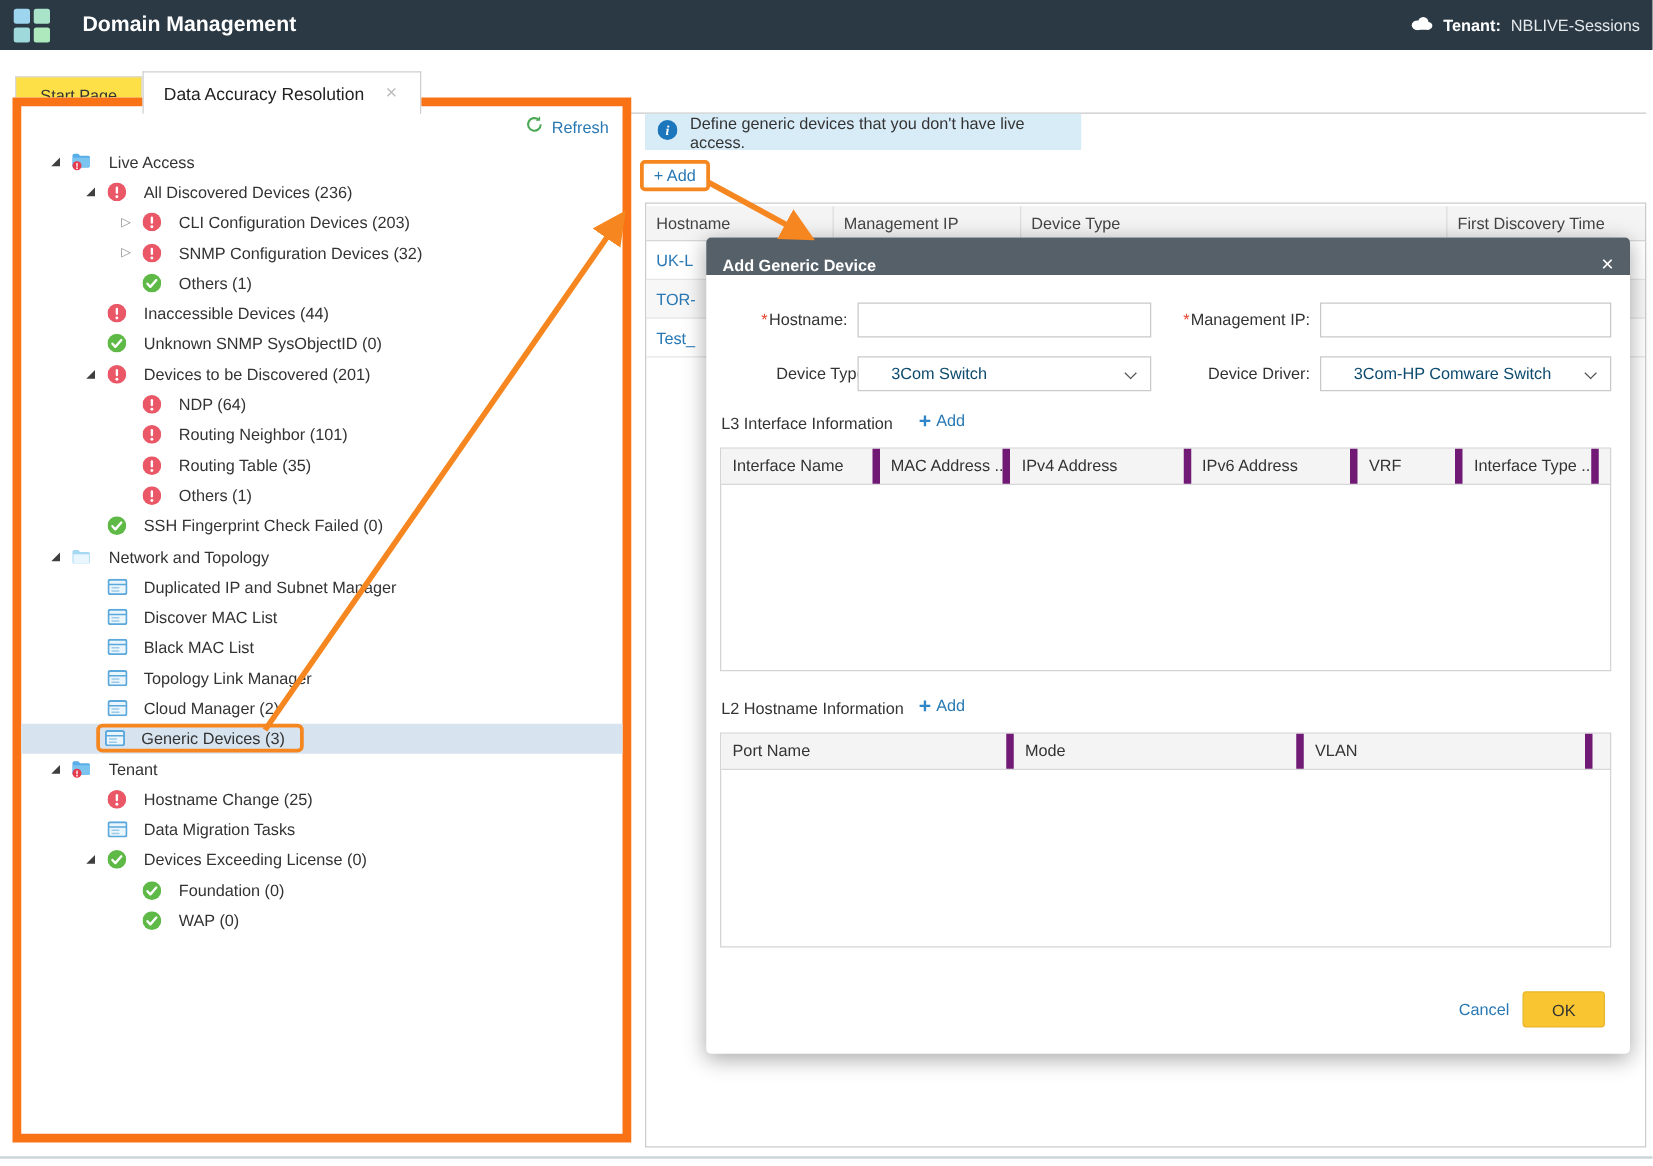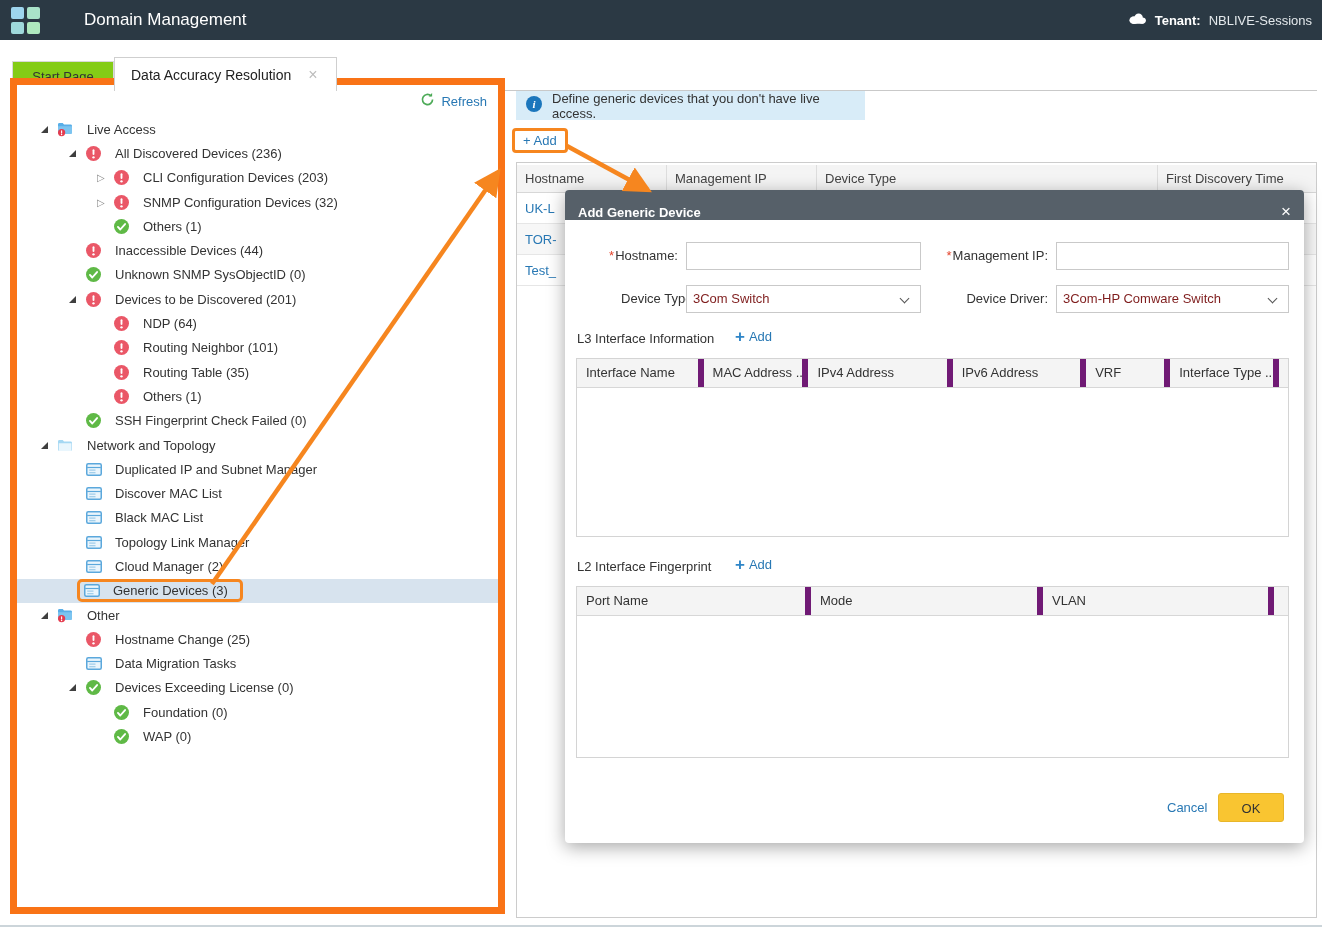--- a/index.html
+++ b/index.html
@@ -6,28 +6,28 @@
   body{width:1322px;height:933px;position:relative;background:#fff;overflow:hidden;
        font-family:"Liberation Sans",sans-serif;font-size:13px;color:#333}
 
   
   .header-bar{position:absolute;left:0;top:0;width:1322px;height:40px;background:var(--header-dark,#2B3944)}
   .logo{position:absolute;left:11px;top:7px;width:29px;height:27px;display:grid;
         grid-template-columns:13px 13px;grid-template-rows:12px 12px;gap:3px}
   .logo i{border-radius:2px;display:block}
   .logo i:nth-child(1){background:#9ED5EE}.logo i:nth-child(2){background:#A9E3C9}
   .logo i:nth-child(3){background:#9FD9DB}.logo i:nth-child(4){background:#AEE9BE}
-  .app-title{position:absolute;left:84px;top:0;line-height:40px;color:#fff;font-size:17px;font-weight:normal}
+  .app-title{position:absolute;left:66px;top:0;line-height:40px;color:#fff;font-size:17px;font-weight:bold}
   .tenant{position:absolute;right:10px;top:0;height:40px;display:flex;align-items:center;gap:8px;color:#fff}
   .tenant .lab{font-weight:bold}
   .tenant .val{color:#E4E9EC}
 
   
   .ws-topline{position:absolute;left:10px;top:90px;width:1307px;height:1px;background:#c9c9c9}
-  .tab{position:absolute;box-sizing:border-box;display:flex;align-items:center;background:#84cc16;
+  .tab{position:absolute;box-sizing:border-box;display:flex;align-items:center;background:#fde047;
        border:1px solid #d9d9d9;border-bottom:none;color:#333}
   .tab-start{left:12px;top:61px;width:102px;height:30px;justify-content:center}
   .tab-active{left:114px;top:57px;width:223px;height:34px;background:#fff;border-color:#cfcfcf;
               padding:0 16px;gap:17px;font-size:14px;color:#222;z-index:5}
   .tab-close{color:#bdbdbd;font-size:16px;line-height:1}
 
   
   .left-panel{position:absolute;left:10px;top:78px;width:495px;height:836px;border:7px solid #f97316;
               background:#fff;box-sizing:border-box}
   .refresh{position:absolute;top:7px;right:11px;display:flex;align-items:center;gap:6px;color:var(--link-blue,#2878B4);cursor:pointer}
@@ -65,21 +65,21 @@
   .modal{position:absolute;left:565px;top:190px;width:739px;height:653px;background:#fff;border-radius:4px;
          box-shadow:0 4px 18px rgba(0,0,0,.35);z-index:30}
   .modal-header{height:30px;background:var(--modal-header,#566069);border-radius:4px 4px 0 0;display:flex;
                 align-items:flex-end;justify-content:space-between;color:#fff;font-weight:bold;padding:0 13px}
   .modal-close{font-size:17px;font-weight:normal;color:#fff;cursor:pointer;line-height:1}
   .f-label{position:absolute;height:28px;line-height:28px;text-align:right;color:#333;white-space:nowrap}
   .req{color:#E4442C;margin-right:1px}
   .input{position:absolute;height:28px;border:1px solid #c9c9c9;background:#fff;box-sizing:border-box;
          font-family:"Liberation Sans",sans-serif;font-size:13px;padding:0 8px;color:#333;outline:none}
   .select{position:absolute;height:28px;border:1px solid #c9c9c9;background:#fff;box-sizing:border-box;
-          line-height:26px;padding-left:6px;color:#7f1d1d;cursor:pointer}
+          line-height:26px;padding-left:26px;color:#0c4a6e;cursor:pointer}
   .chev{position:absolute;right:12px;top:9px;width:6px;height:6px;border-right:1.6px solid #555;
         border-bottom:1.6px solid #555;transform:rotate(45deg)}
   .section-title{position:absolute;color:#333;white-space:nowrap}
   .modal-add{position:absolute;color:var(--link-blue,#2878B4);display:flex;align-items:center;gap:4px;cursor:pointer}
   .modal-add .plus{font-size:17px;font-weight:bold;color:#2F86C8;line-height:1}
   .grid{position:absolute;border:1px solid #d4d4d4;box-sizing:border-box;background:#fff}
   .grid-header{display:flex;height:28px;background:#f4f4f4;border-bottom:1px solid #d7d7d7}
   .grid-header .cell{line-height:28px;padding-left:9px;border-right:6px solid #701a75;box-sizing:border-box;
                      color:#333;white-space:nowrap;overflow:hidden}
   .grid-l3 .cell:nth-child(1){width:128px}
@@ -414,21 +414,21 @@
         <span class="node">
           <span class="tree-icon">
             <svg width="17" height="16" viewBox="0 0 17 16">
               <path d="M1 3.4C1 2.6 1.6 2 2.4 2h3.3L7 3.6h6.7c.7 0 1.3.6 1.3 1.4v6.6c0 .8-.6 1.4-1.3 1.4H2.4c-.8 0-1.4-.6-1.4-1.4z" fill="#58AEE8"></path>
               <path d="M1 5.2h14v6.4c0 .8-.6 1.4-1.3 1.4H2.4c-.8 0-1.4-.6-1.4-1.4z" fill="#7CC4F0"></path>
               <circle cx="4.6" cy="11.6" r="3.6" fill="#E53B4E"></circle>
               <rect x="4.05" y="9.3" width="1.1" height="3.1" rx=".5" fill="#fff"></rect>
               <circle cx="4.6" cy="13.5" r=".7" fill="#fff"></circle>
             </svg>
           </span>
-          <span class="tree-label">Other</span>
+          <span class="tree-label">Tenant</span>
         </span>
       </div>
       <div class="tree-row lvl1">
         <span class="caret none"></span>
         <span class="node">
           <span class="tree-icon">
             <svg width="15" height="15" viewBox="0 0 16 16">
               <circle cx="8" cy="8" r="8" fill="#EA5767"></circle>
               <rect x="7" y="3.4" width="2" height="6.2" rx="1" fill="#fff"></rect>
               <circle cx="8" cy="12.1" r="1.25" fill="#fff"></circle>
@@ -559,21 +559,21 @@
         <div class="cell">MAC Address ...</div>
         <div class="cell">IPv4 Address</div>
         <div class="cell">IPv6 Address</div>
         <div class="cell">VRF</div>
         <div class="cell">Interface Type ...</div>
         <div class="cell"></div>
       </div>
     <div></div>
   </div>
 
-  <span class="section-title" style="left:12px;top:369px">L2 Interface Fingerprint</span>
+  <span class="section-title" style="left:12px;top:369px">L2 Hostname Information</span>
   <span class="modal-add" style="left:170px;top:366px">
     <span class="plus">+</span>
     <span>Add</span>
   </span>
   <div class="grid grid-l2" style="left:11px;top:396px;width:713px;height:172px">
     <div class="grid-header">
         <div class="cell">Port Name</div>
         <div class="cell">Mode</div>
         <div class="cell">VLAN</div>
         <div class="cell"></div>

